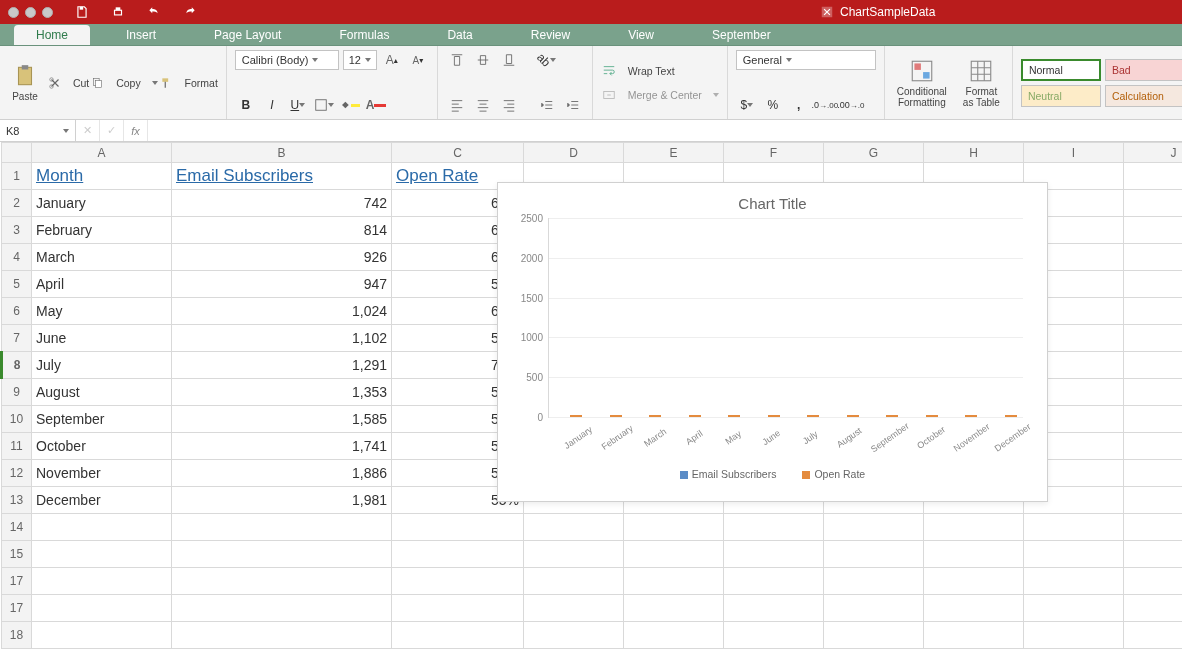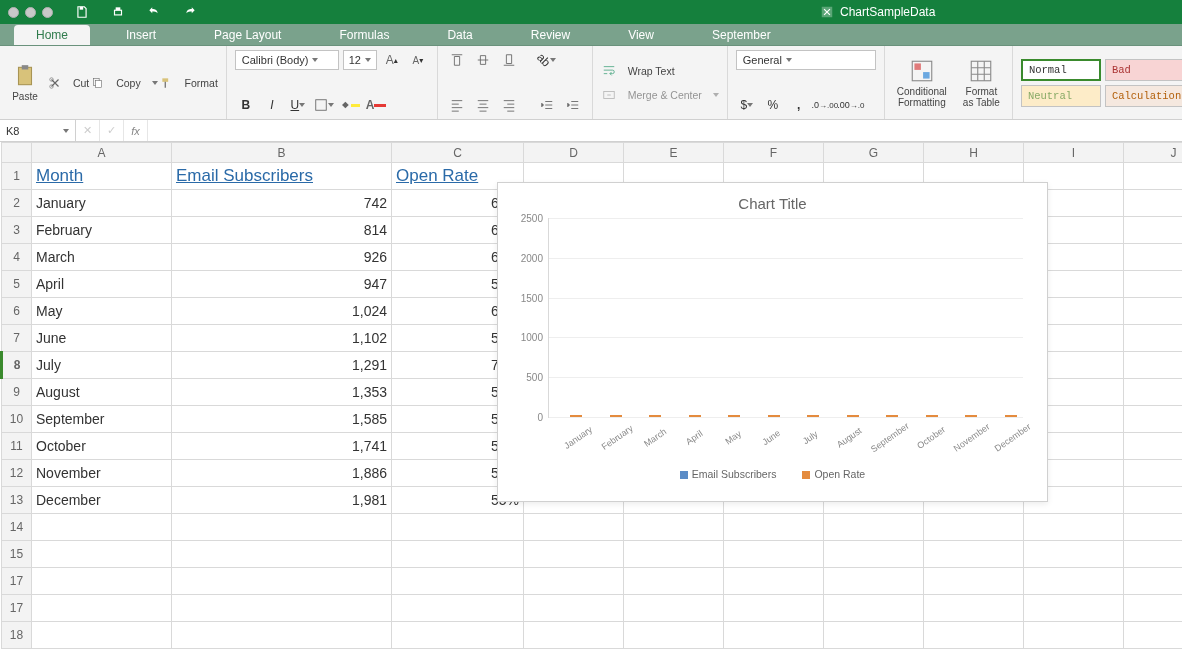--- a/index.html
+++ b/index.html
@@ -1,19 +1,19 @@
 <!DOCTYPE html>
 <html><head>
 <meta charset="utf-8">
 <style>
   * { box-sizing: border-box; margin: 0; padding: 0; font-family: "Helvetica Neue", Arial, sans-serif; }
   body { width: 1182px; height: 660px; background: #fff; overflow: hidden; font-size: 12px; color: #333; }
 
   
-  .titlebar { height: 24px; background: #15803d; display: flex; align-items: center; padding: 0 8px; color: #fff; position: relative; text-decoration: underline; }
+  .titlebar { height: 24px; background: #b91c1c; display: flex; align-items: center; padding: 0 8px; color: #fff; position: relative; text-decoration: underline; }
   .traffic { display:flex; gap:6px; margin-right:18px;}
   .light { width:11px;height:11px;border-radius:50%; background:#c9c9c9; border:1px solid #b0b0b0;}
   .qat { display:flex; gap:14px; align-items:center; }
   .qat svg { width:14px;height:14px; fill:#fff; }
   .doctitle { position:absolute; left:50%; transform:translateX(-50%); display:flex; gap:6px; align-items:center; font-size:12px; color:#fff; right: auto; }
   
   .doctitle { left: 820px; transform:none; }
 
   
   .tabstrip { height: 22px; background:#7aa28c; display:flex; align-items:flex-end; padding:0 14px; gap:2px; border-bottom:1px solid #6a927c;}
@@ -27,21 +27,21 @@
 
   .btn-lg { display:flex; flex-direction:column; align-items:center; gap:2px; font-size:10px; color:#444; padding:2px 4px; cursor:pointer; }
   .btn-lg svg {width:26px;height:26px;}
   .smallbtn { width:22px;height:20px; display:flex;align-items:center;justify-content:center; border:1px solid transparent; cursor:pointer; border-radius:3px;}
   .smallbtn svg{width:14px;height:14px;fill:#5a5a5a;}
   .fontbox,.sizebox{ border:1px solid #c3c3c3; background:#fff; height:20px; font-size:11px; padding:0 6px; display:flex;align-items:center; gap:4px; cursor:pointer;}
   .fontbox{width:104px;} .sizebox{width:34px;justify-content:center;}
   .dd-arrow{width:0;height:0;border-left:3px solid transparent;border-right:3px solid transparent;border-top:4px solid #777;}
   .label-sm{font-size:10.5px;color:#444;white-space:nowrap;}
 
-  .stylecell{width:80px;height:22px;border:1px solid #c3c3c3;font-size:10.5px;padding:3px 6px;display:flex;align-items:center;font-family:Liberation Mono, monospace;}
+  .stylecell{width:80px;height:22px;border:1px solid #c3c3c3;font-size:10.5px;padding:3px 6px;display:flex;align-items:center;}
   .stylecell.normal{background:#fff;border:2px solid #3a8a2d;color:#333;}
   .stylecell.bad{background:#f8d4d4;color:#a33;}
   .stylecell.neutral{background:#fdecc8;color:#8a6;}
   .stylecell.calc{background:#f5e8df;color:#b3600b;}
 
   
   .fbar{height:22px;border-bottom:1px solid #d0d0d0;display:flex;align-items:center;font-size:11px;background:#fff;}
   .namebox{width:76px;border-right:1px solid #d0d0d0;display:flex;align-items:center;justify-content:space-between;padding:0 6px;height:100%;}
   .fx-btn{width:24px;display:flex;align-items:center;justify-content:center;height:100%;border-right:1px solid #e6e6e6;color:#888;}
   .fx-input{flex:1;padding:0 6px;color:#333;}

